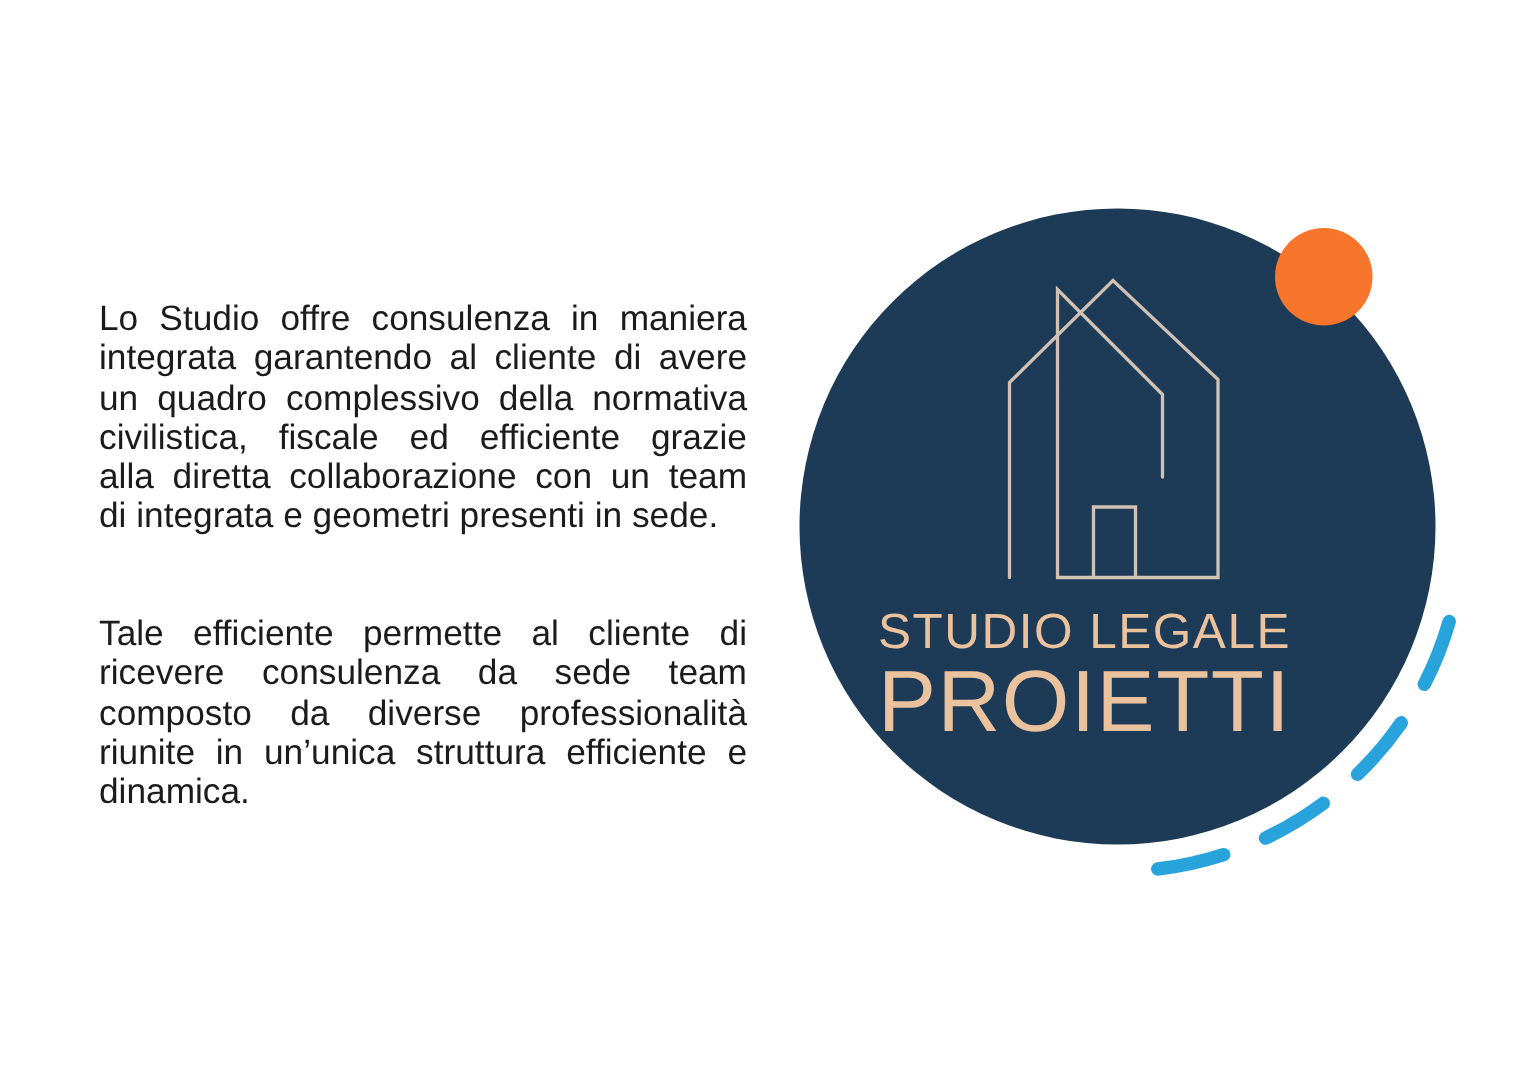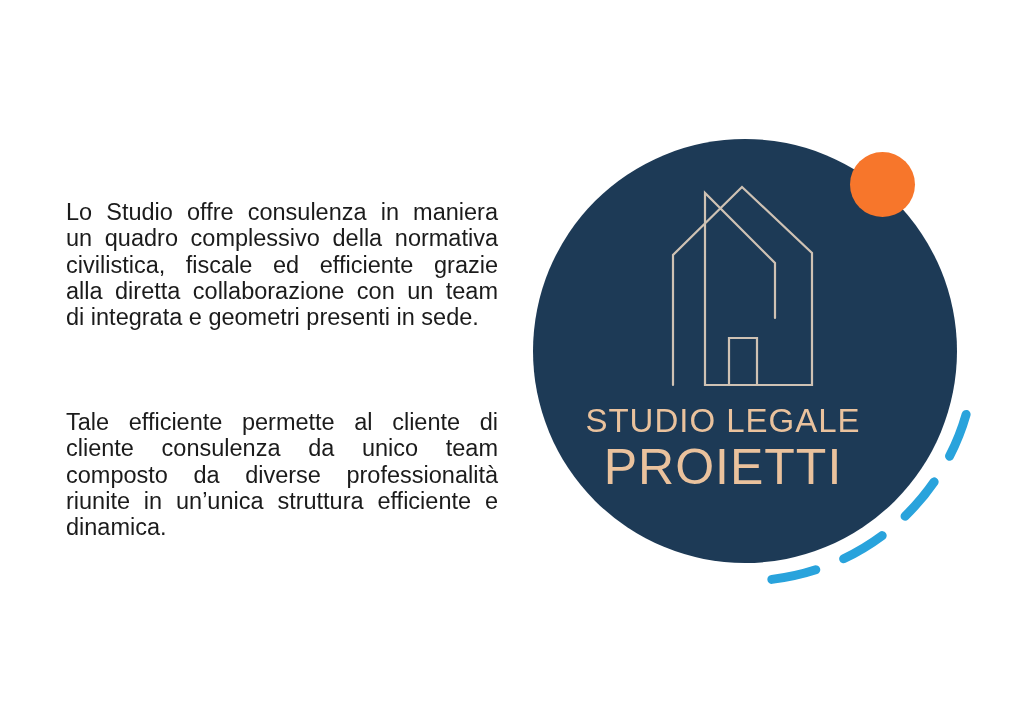--- a/index.html
+++ b/index.html
@@ -85,41 +85,42 @@
     font-weight:400;
   }
   .wordmark-line1{
     top:404px;
     font-size:33px;
     line-height:34px;
     letter-spacing:1px;
   }
   .wordmark-line2{
     top:441px;
-    font-size:50px;
+    font-size:58px;
     line-height:53px;
     letter-spacing:1px;
   }
 </style>
 </head>
 <body>
 
 <div class="slide">
 
   <div class="paragraph p1">
     <div class="line">Lo Studio offre consulenza in maniera</div>
+    <div class="line">integrata garantendo al cliente di avere</div>
     <div class="line">un quadro complessivo della normativa</div>
     <div class="line">civilistica, fiscale ed efficiente grazie</div>
     <div class="line">alla diretta collaborazione con un team</div>
     <div class="line last">di integrata e geometri presenti in sede.</div>
   </div>
 
   <div class="paragraph p2">
     <div class="line">Tale efficiente permette al cliente di</div>
-    <div class="line">cliente consulenza da unico team</div>
+    <div class="line">ricevere consulenza da sede team</div>
     <div class="line">composto da diverse professionalità</div>
     <div class="line">riunite in un’unica struttura efficiente e</div>
     <div class="line last">dinamica.</div>
   </div>
 
   <div class="brand-circle"></div>
   <div class="accent-dot"></div>
 
   <svg class="overlay-svg" viewBox="0 0 1024 724">
 

